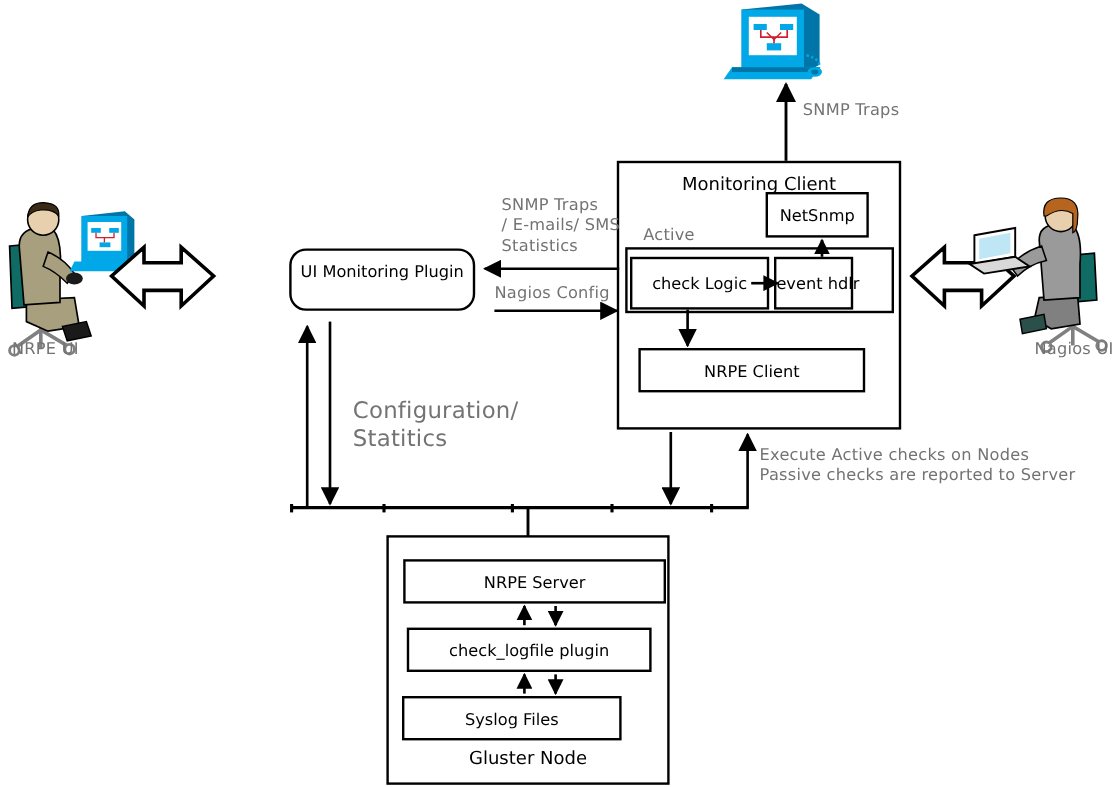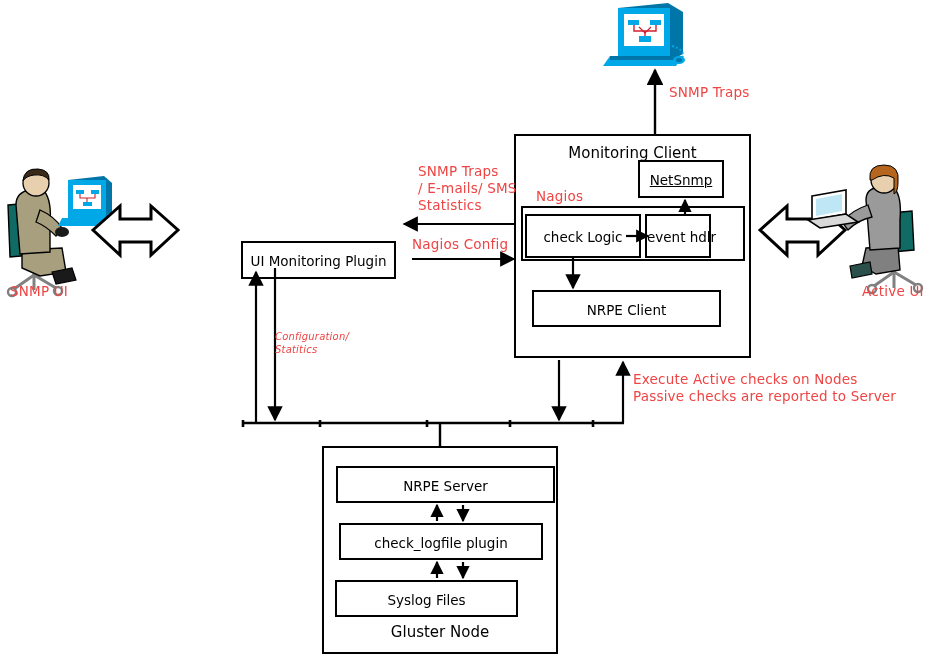--- a/index.html
+++ b/index.html
@@ -19,21 +19,21 @@
     overflow: hidden;
   }
   .box {
     position: absolute;
     border: 2px solid #000000;
     background: transparent;
     box-sizing: border-box;
   }
   .lbl {
     position: absolute;
-    color: #ef4444;
+    color: #737373;
     white-space: pre;
     line-height: 1.25;
     letter-spacing: 0.2px;
   }
   .boxtext {
     position: absolute;
     width: 100%;
     text-align: center;
     color: #000;
     white-space: pre;
@@ -180,34 +180,34 @@
 
     <line x1="440" y1="423" x2="440" y2="447" stroke="#000" stroke-width="2.4"></line>
 
     <line x1="437" y1="521" x2="437" y2="505" stroke="#000" stroke-width="2.2" marker-end="url(#ahs)"></line>
     <line x1="463" y1="505" x2="463" y2="521" stroke="#000" stroke-width="2.2" marker-end="url(#ahs)"></line>
 
     <line x1="437" y1="578" x2="437" y2="562" stroke="#000" stroke-width="2.2" marker-end="url(#ahs)"></line>
     <line x1="463" y1="562" x2="463" y2="578" stroke="#000" stroke-width="2.2" marker-end="url(#ahs)"></line>
   </svg>
 
-  <div class="box" style="left:241px; top:241px; width:155px; height:38px;">
+  <div class="box" style="left:241px; top:207px; width:155px; height:52px;border-radius:14px;">
     <div class="boxtext" style="top:10px; font-size:13.5px;">UI Monitoring Plugin</div>
   </div>
 
   <div class="box" style="left:514px; top:134px; width:237px; height:224px;">
     <div class="boxtext" style="top:8px; font-size:15px;">Monitoring Client</div>
   </div>
 
   <div class="box" style="left:638px; top:160px; width:86px; height:38px;">
-    <div class="boxtext" style="top:10px; font-size:13.5px;text-decoration:underline;">NetSnmp</div>
+    <div class="boxtext" style="top:10px; font-size:13.5px;">NetSnmp</div>
   </div>
 
   <div class="box" style="left:521px; top:206px; width:224px; height:55px;"></div>
-  <div class="lbl" style="left:536px; top:188px; font-size:13.5px;">Nagios</div>
+  <div class="lbl" style="left:536px; top:188px; font-size:13.5px;">Active</div>
 
   <div class="box" style="left:525px; top:214px; width:116px; height:44px;">
     <div class="boxtext" style="top:13px; font-size:13.5px;">check Logic</div>
   </div>
 
   <div class="box" style="left:645px; top:214px; width:66px; height:44px;">
     <div class="boxtext" style="top:13px; font-size:13.5px;">event hdlr</div>
   </div>
 
   <div class="box" style="left:532px; top:290px; width:189px; height:37px;">
@@ -223,31 +223,31 @@
   </div>
 
   <div class="box" style="left:336px; top:466px; width:219px; height:37px;">
     <div class="boxtext" style="top:10px; font-size:13.5px;">NRPE Server</div>
   </div>
 
   <div class="box" style="left:335px; top:580px; width:183px; height:37px;">
     <div class="boxtext" style="top:10px; font-size:13.5px;">Syslog Files</div>
   </div>
 
-  <div class="lbl" style="left:10px; top:283px; font-size:13.5px;">SNMP UI</div>
-
-  <div class="lbl" style="left:862px; top:283px; font-size:13.5px;">Active UI</div>
+  <div class="lbl" style="left:10px; top:283px; font-size:13.5px;">NRPE UI</div>
+
+  <div class="lbl" style="left:862px; top:283px; font-size:13.5px;">Nagios UI</div>
 
   <div class="lbl" style="left:669px; top:84px; font-size:13.5px;">SNMP Traps</div>
 
   <div class="lbl" style="left:418px; top:163px; font-size:13.5px;">SNMP Traps
 / E-mails/ SMS
 Statistics</div>
 
   <div class="lbl" style="left:412px; top:236px; font-size:13.5px;">Nagios Config</div>
 
-  <div class="lbl" style="left:275px; top:331px; font-size:10px;font-style:italic;">Configuration/
+  <div class="lbl" style="left:294px; top:331px; font-size:19px;">Configuration/
 Statitics</div>
 
   <div class="lbl" style="left:633px; top:371px; font-size:13.5px;">Execute Active checks on Nodes
 Passive checks are reported to Server</div>
 
 </div>
 
 </body></html>

